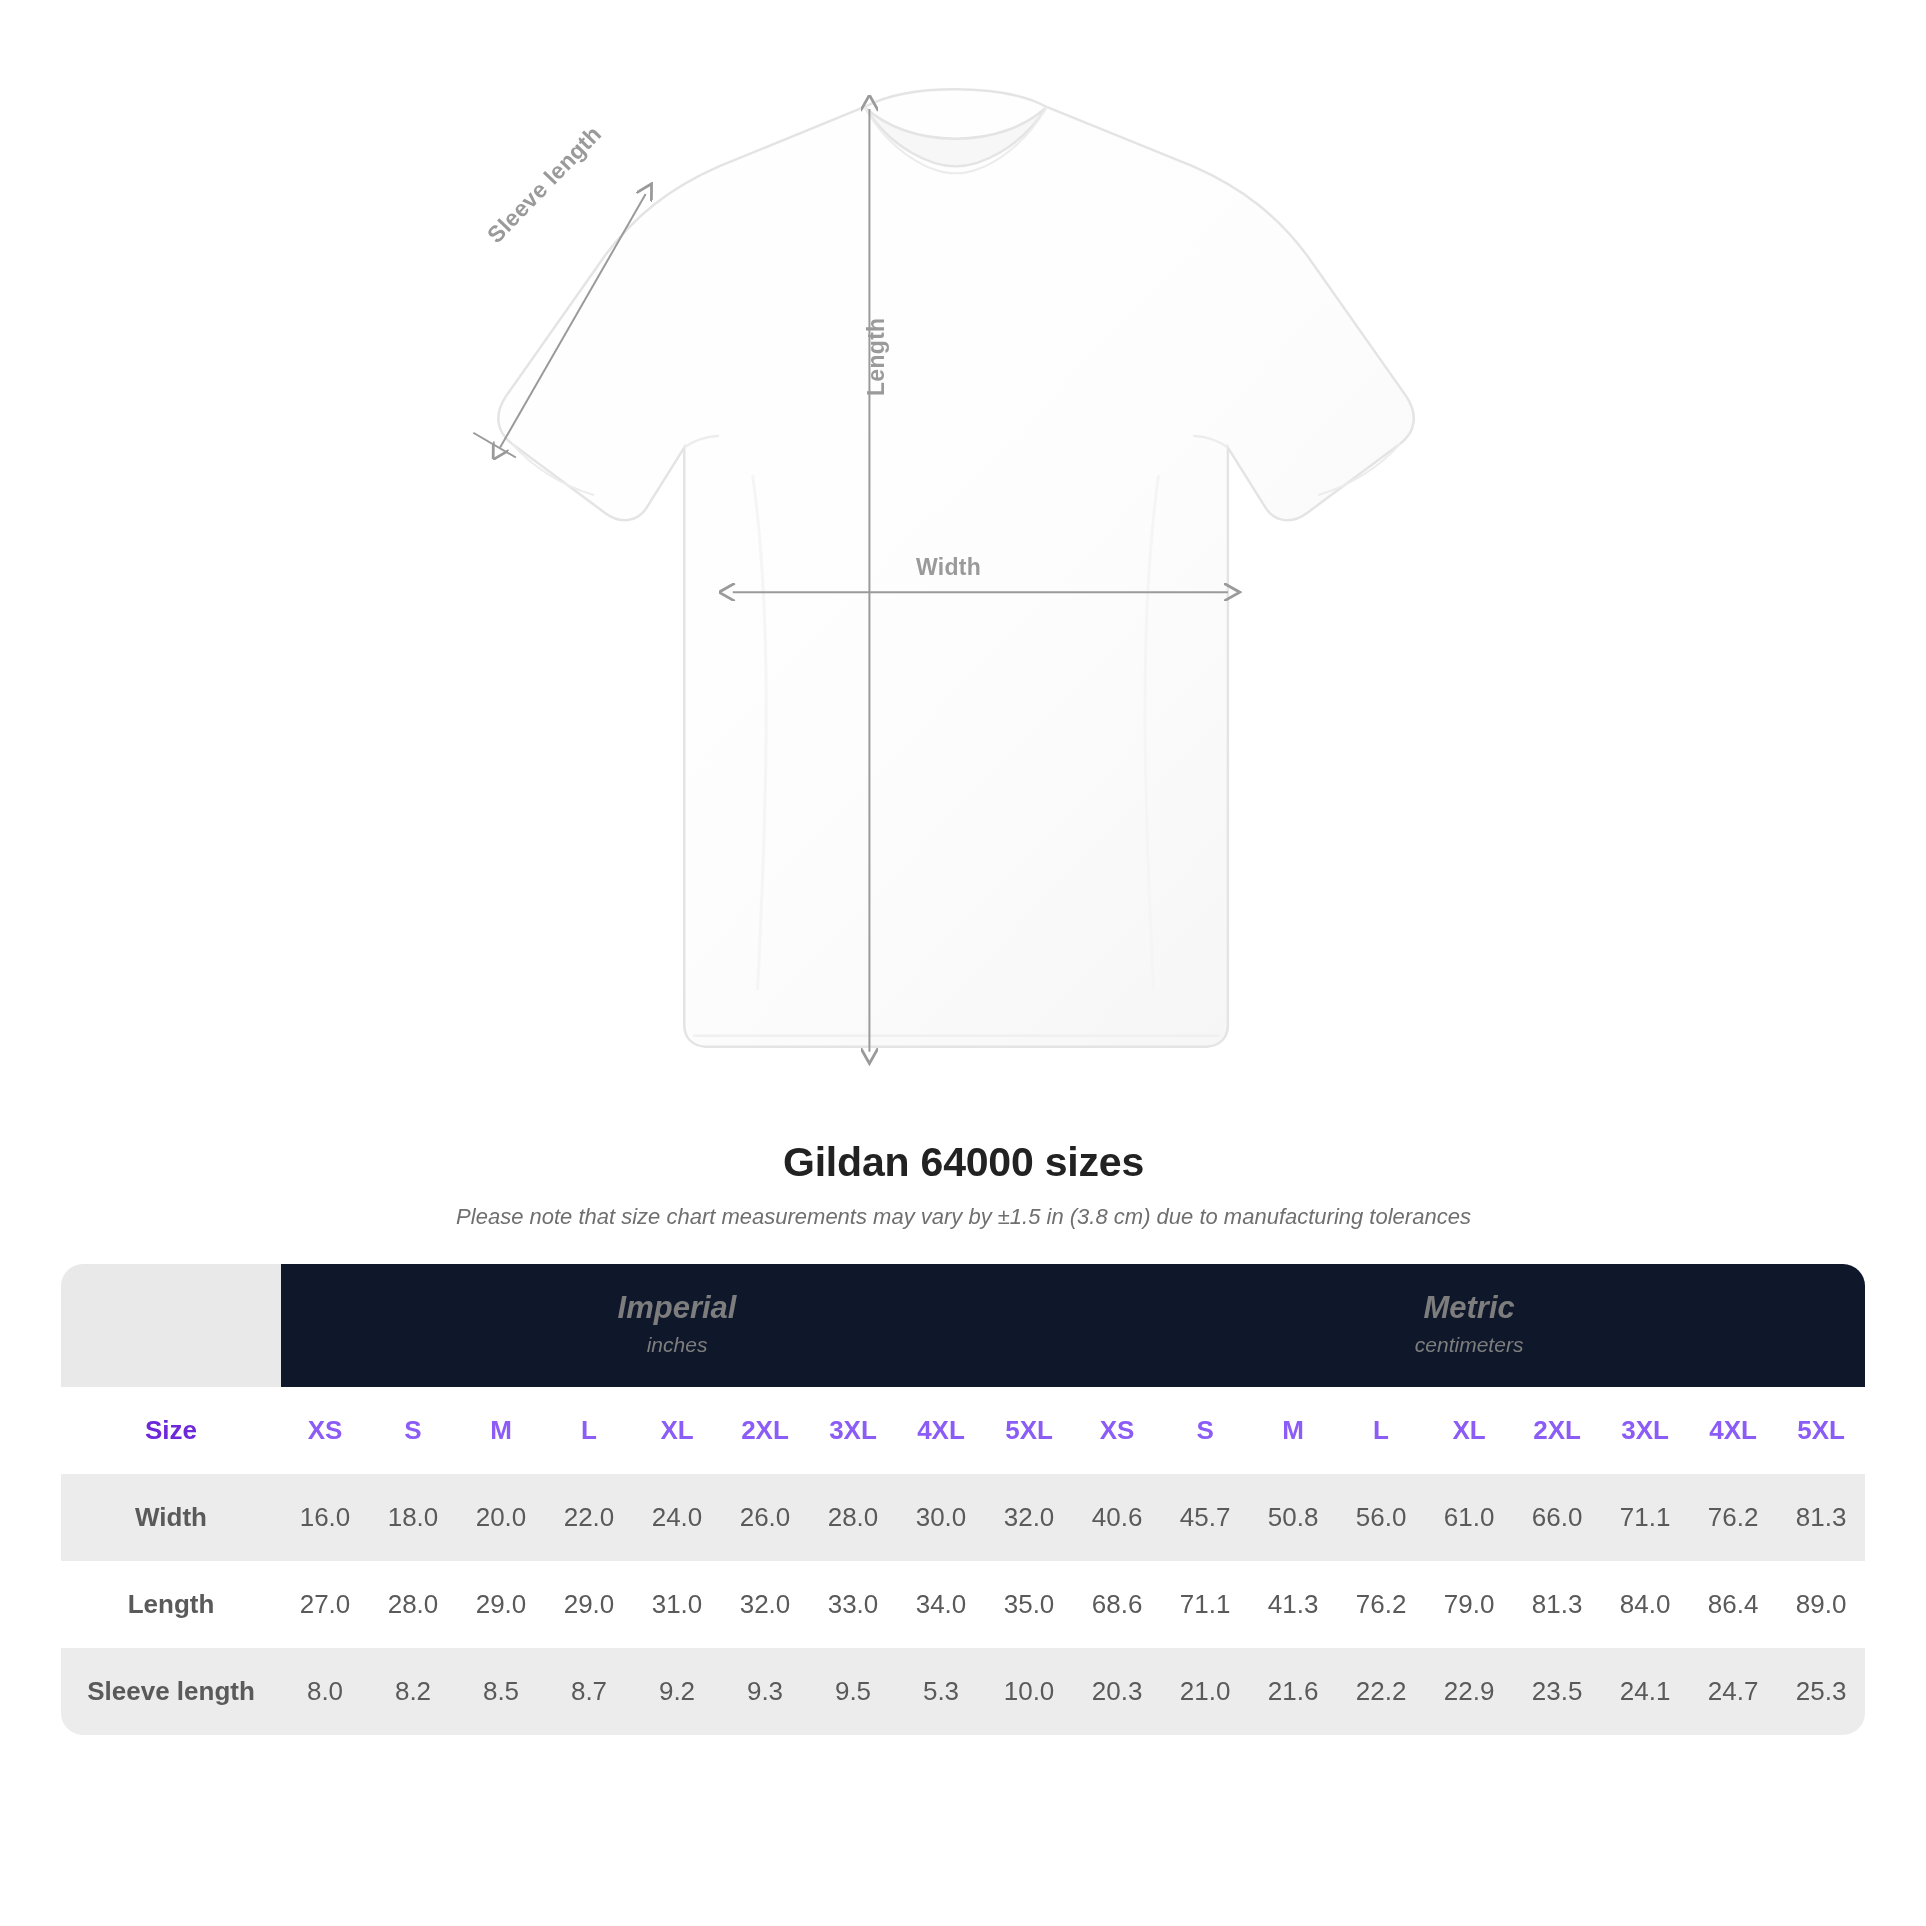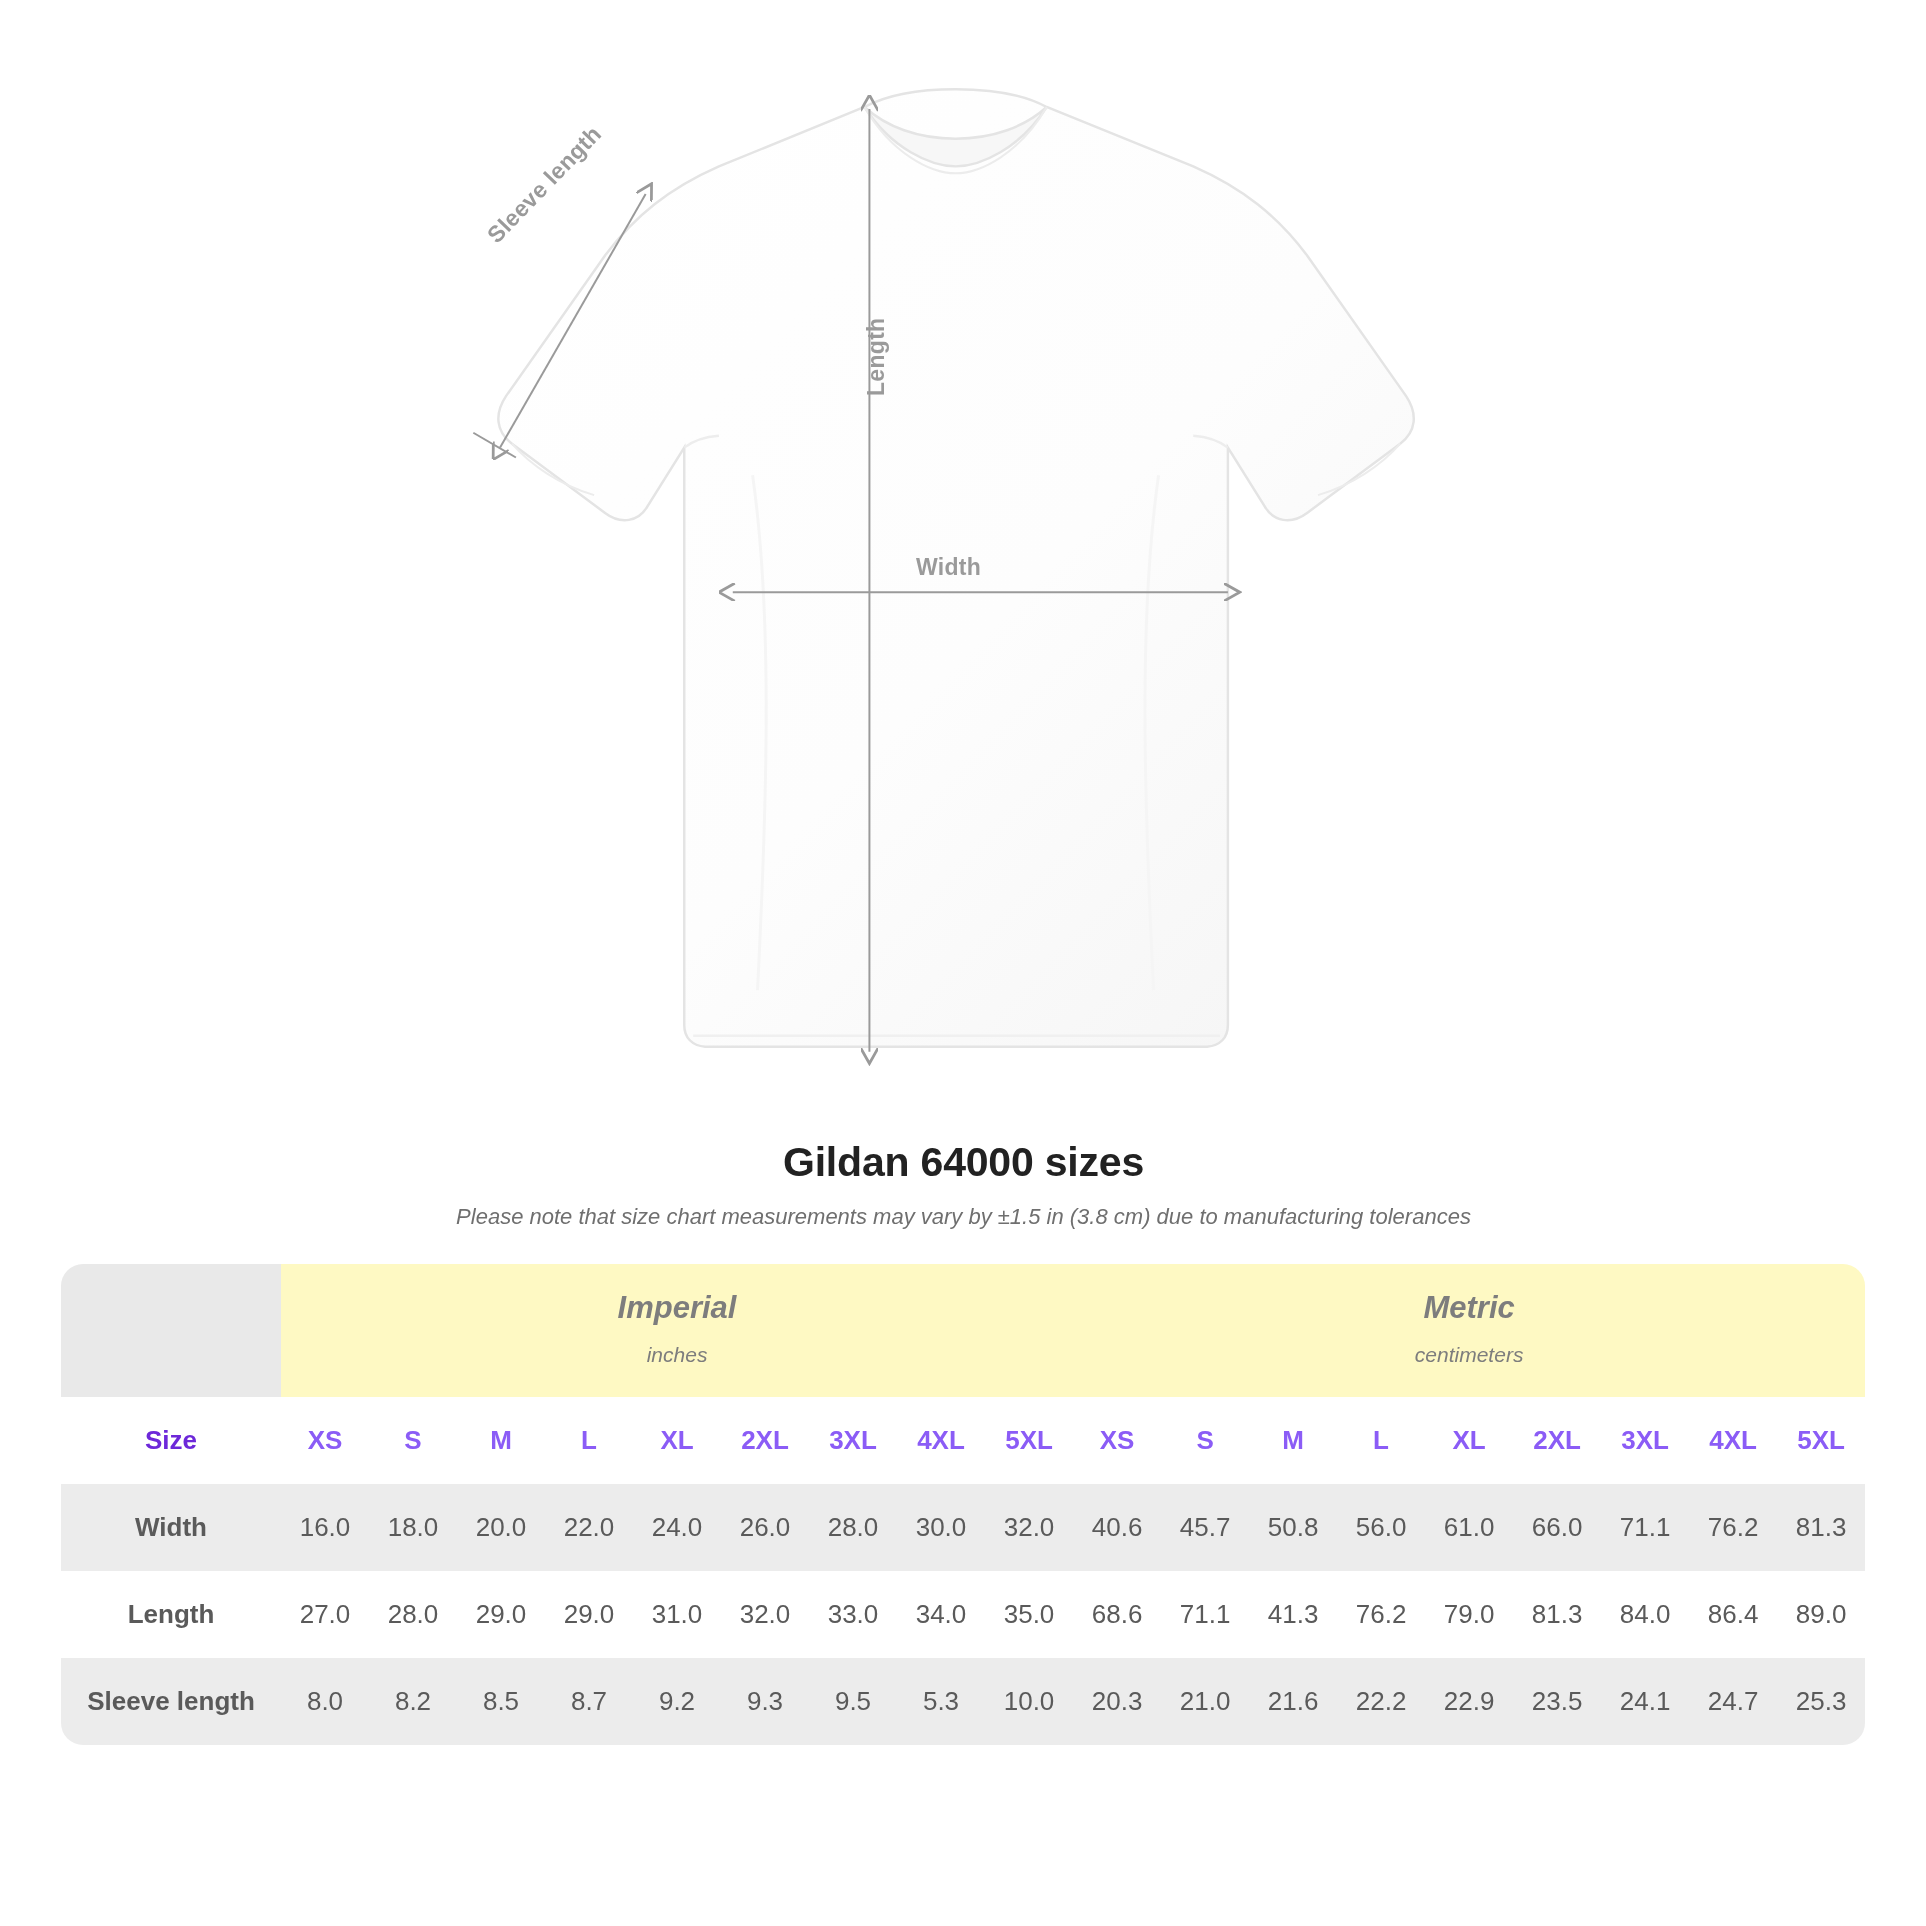--- a/index.html
+++ b/index.html
@@ -87,37 +87,37 @@
     border-collapse: collapse;
     width: 100%;
     table-layout: fixed;
   }
   table.size-table td, table.size-table th {
     border: 0;
     text-align: center;
     vertical-align: middle;
   }
   .unit-head td {
-    background: #fef9c3;
+    background: #0f172a;
     padding: 26px 0 30px 0;
   }
   .unit-head td.corner {
     background: #e9e9e9;
   }
   .unit-sys {
     font-size: 31px;
     font-weight: bold;
     font-style: italic;
     color: #7d7d7d;
   }
   .unit-sub {
     font-size: 21px;
     font-style: italic;
     color: #7d7d7d;
-    margin-top: 17px;
+    margin-top: 7px;
   }
   .size-row td {
     background: #ffffff;
     padding: 28px 0;
     font-size: 26px;
     font-weight: bold;
     color: #8b5cf6;
   }
   .size-row td.rowhead {
     color: #6d28d9;

